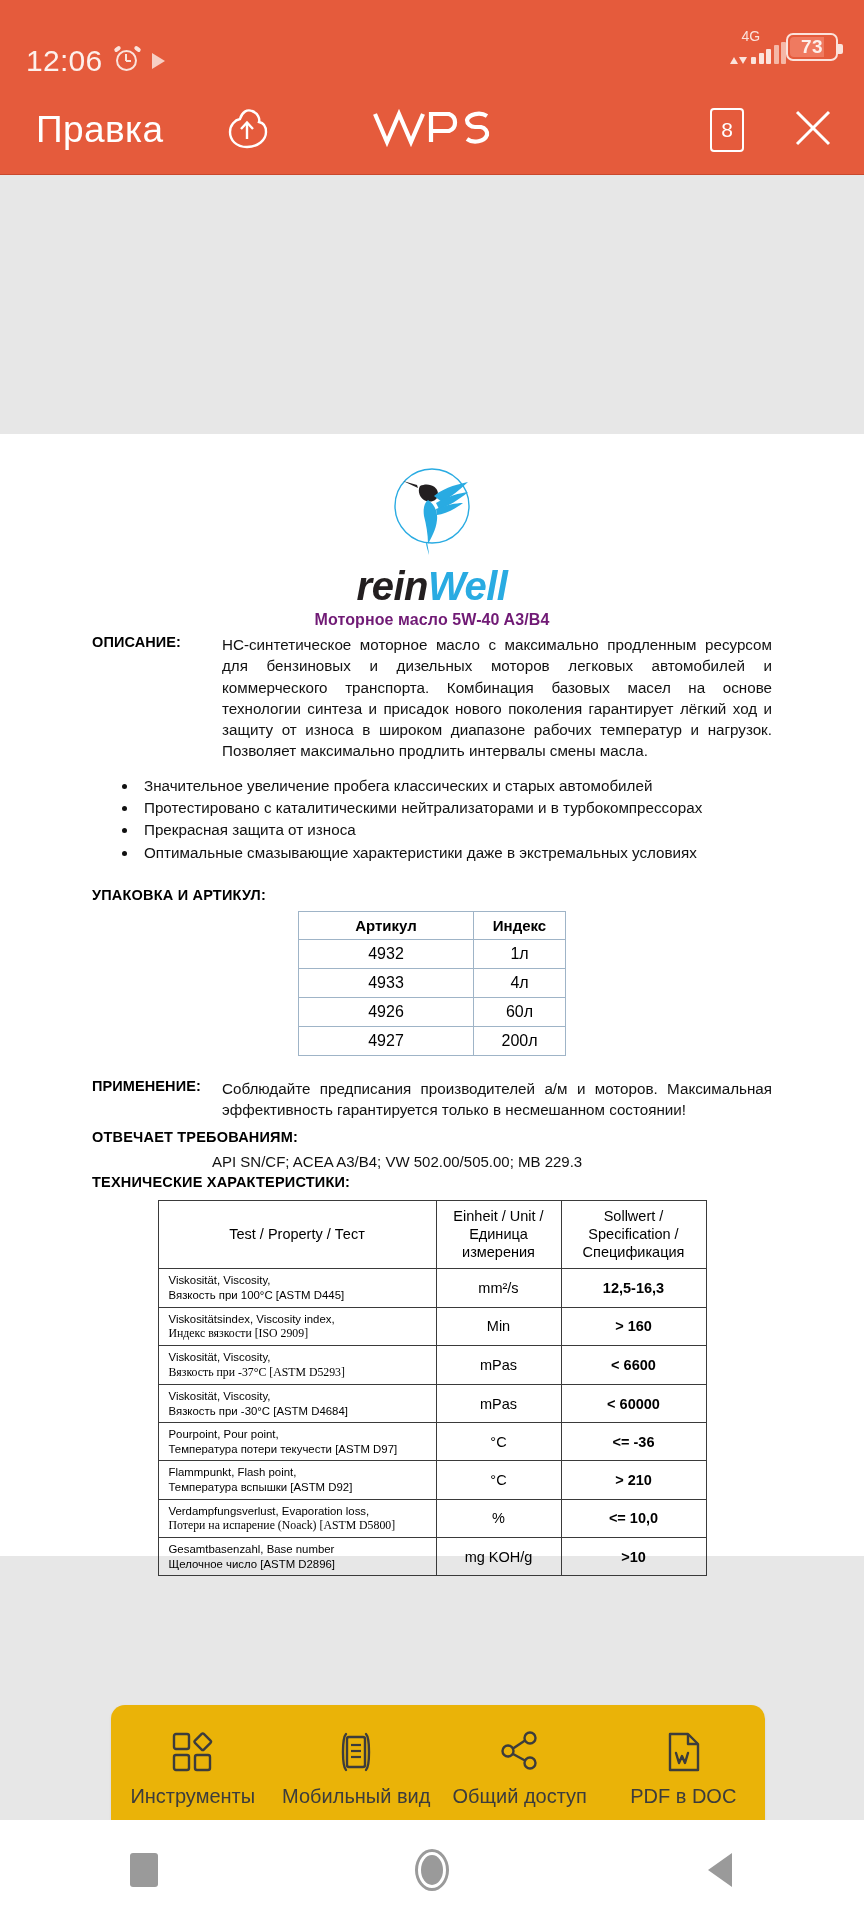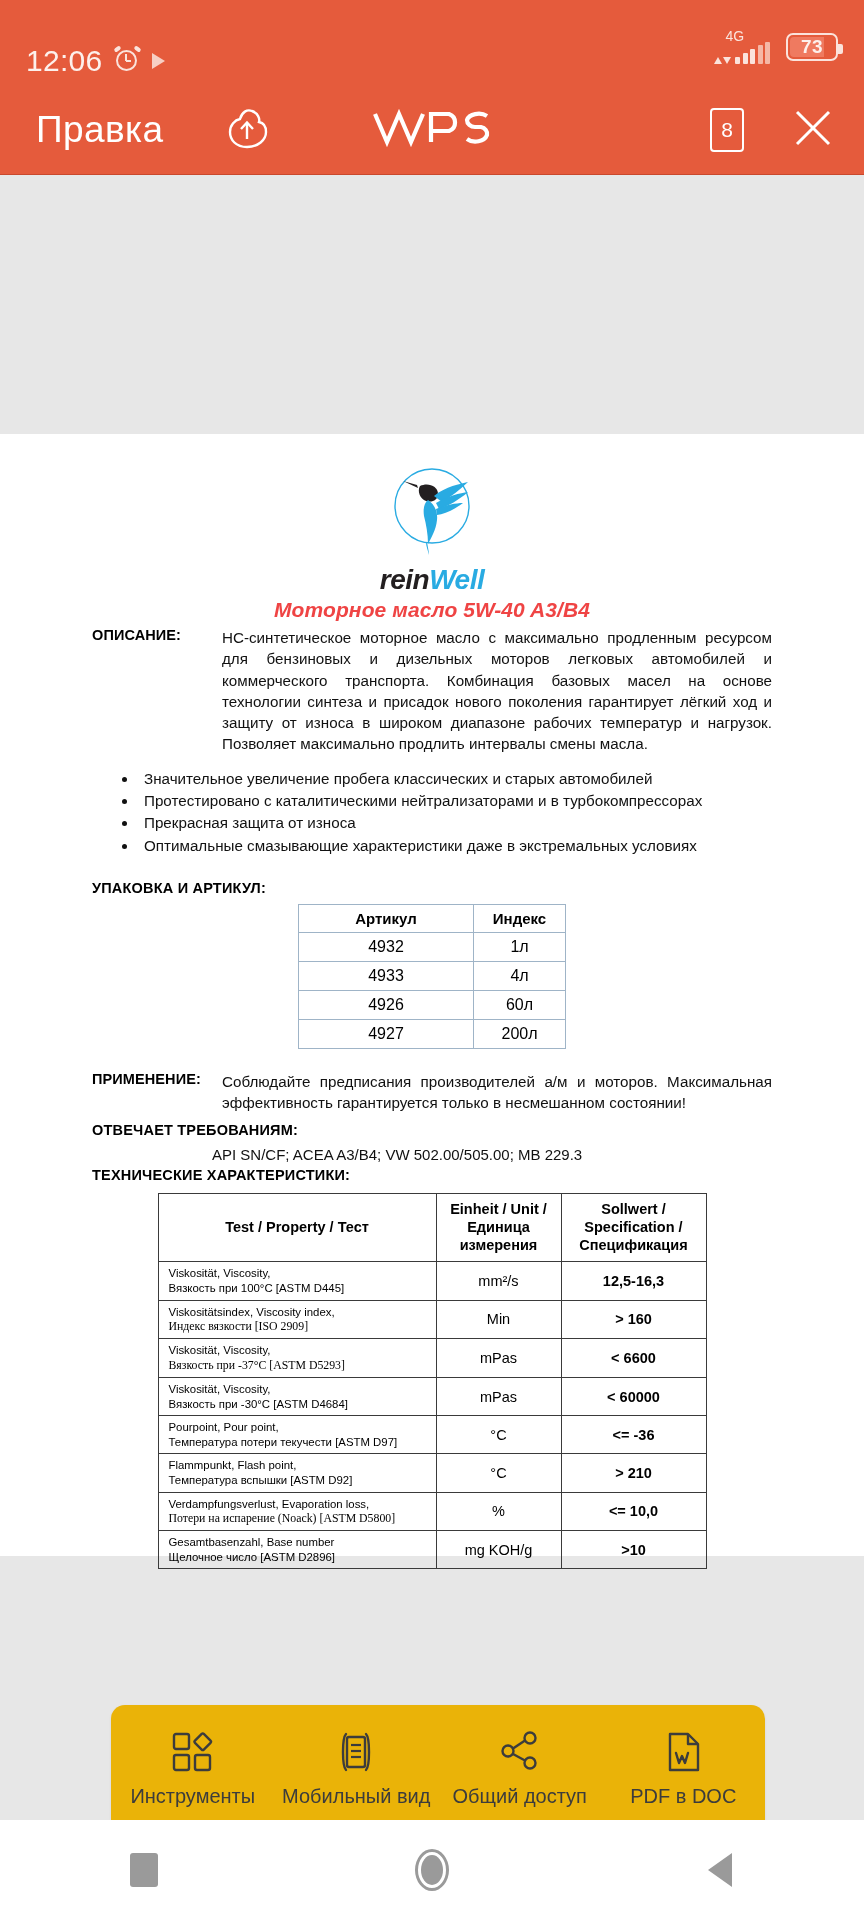--- a/index.html
+++ b/index.html
@@ -13,21 +13,21 @@
 
   
   .statusbar {
     position: absolute; top: 0; left: 0; width: 864px; height: 85px;
     background: #e55b3c;
     display: flex; align-items: center; justify-content: space-between;
     padding: 0 26px;
   }
   .sb-left { display: flex; align-items: center; gap: 11px; margin-top: 36px; }
   .sb-clock { color: #fdf0ec; font-size: 30px; letter-spacing: .3px; }
-  .sb-right { display: flex; align-items: center; gap: 16px; margin-top: 8px; }
+  .sb-right { display: flex; align-items: center; gap: 0; margin-top: 8px; }
   .alarm-ic { width: 27px; height: 27px; position: relative; }
   .alarm-ic .ring {
     position: absolute; left: 2px; top: 3px; width: 21px; height: 21px;
     border: 2.4px solid #fbe3dc; border-radius: 50%;
   }
   .alarm-ic .hand {
     position: absolute; left: 11.6px; top: 7px; width: 2px; height: 7px;
     background: #fbe3dc;
   }
   .alarm-ic .hand2 {
@@ -92,22 +92,22 @@
   .page {
     position: absolute; top: 259px; left: 0; width: 864px; height: 1122px;
     background: #ffffff;
   }
   .page-inner { padding: 0 92px; position: relative; height: 100%; }
 
   
   .logo-block { padding-top: 22px; display:flex; flex-direction:column; align-items:center; }
   .bird-wrap { position: relative; width: 112px; height: 112px; }
   .doc-title {
-    text-align: center; font-size: 21px; font-weight: bold; color:#ef4444;
-    margin-top: 2px; letter-spacing: .1px; font-style: italic;
+    text-align: center; font-size: 16px; font-weight: bold; color:#701a75;
+    margin-top: 2px; letter-spacing: .1px;
   }
 
   
   .row { display: flex; margin-top: 5px; }
   .lbl {
     font-size: 14.5px; font-weight: bold; color:#000; letter-spacing:.1px;
     flex: 0 0 130px;
   }
   .body-txt {
     font-size: 15.2px; color:#111; line-height: 1.40; text-align: justify;
@@ -142,21 +142,21 @@
 
   .req-lines { margin-top: 7px; padding-left: 120px; }
   .req-lines div { font-size: 15px; color:#111; line-height: 1.36; }
 
   
   table.tech {
     border-collapse: collapse; margin: 10px auto 0 auto; width: 548px;
     table-layout: fixed;
   }
   table.tech th {
-    border: 1.6px solid #3a3a3a; font-size: 14.5px; font-weight: bold; color:#000;
+    border: 1.6px solid #3a3a3a; font-size: 14.5px; font-weight: normal; color:#000;
     text-align:center; padding: 7px 4px; line-height: 1.22;
   }
   table.tech td {
     border: 1.6px solid #3a3a3a; padding: 4px 10px; color:#000; vertical-align: middle;
   }
   table.tech td.prop { text-align: left; }
   table.tech td.prop .l1 { font-size: 11.4px; line-height: 1.28; }
   table.tech td.prop .l2 { font-size: 11.4px; line-height: 1.28; }
   table.tech td.prop .l2.serif { font-family: "Liberation Serif", serif; font-size: 11.8px; }
   table.tech td.unit { text-align:center; font-size: 14.5px; }
@@ -269,21 +269,21 @@
               <circle cx="56" cy="50" r="37" fill="none" stroke="#29abe2" stroke-width="1.4"></circle>
               <path d="M44,30 C52,26 62,30 62,38 C62,44 56,47 50,45 C44,43 41,35 44,30 Z" fill="#231f20"></path>
               <path d="M41,29 L27,25 L42,32 Z" fill="#231f20"></path>
               <path d="M58,40 C70,30 84,28 92,26 C84,34 74,41 66,46 Z" fill="#29abe2"></path>
               <path d="M60,47 C72,40 84,37 92,36 C83,44 72,50 63,53 Z" fill="#29abe2"></path>
               <path d="M60,53 C70,49 80,47 87,47 C78,54 68,58 61,59 Z" fill="#29abe2"></path>
               <path d="M52,44 C58,48 62,55 61,64 C60,74 55,82 52,88 C52,78 50,68 48,60 C47,53 48,47 52,44 Z" fill="#29abe2"></path>
               <path d="M51,86 C52,92 53,96 53,99 C52,95 50,90 50,86 Z" fill="#29abe2"></path>
             </svg>
           </span>
-          <span style="margin-top:-4px; font-size:28px; font-style:italic; font-weight:bold; letter-spacing:-0.5px;">
+          <span style="margin-top:-4px; font-size:40px; font-style:italic; font-weight:bold; letter-spacing:-0.5px;">
             <span style="color:#231f20;">rein</span><span style="color:#29abe2;">Well</span>
           </span>
         </div>
 
         <div class="doc-title">Моторное масло 5W-40 A3/B4</div>
 
         <div class="row">
           <div class="lbl">ОПИСАНИЕ:</div>
           <div class="body-txt">HC-синтетическое моторное масло с максимально продленным ресурсом для бензиновых и дизельных моторов легковых автомобилей и коммерческого транспорта. Комбинация базовых масел на основе технологии синтеза и присадок нового поколения гарантирует лёгкий ход и защиту от износа в широком диапазоне рабочих температур и нагрузок. Позволяет максимально продлить интервалы смены масла.</div>
         </div>

